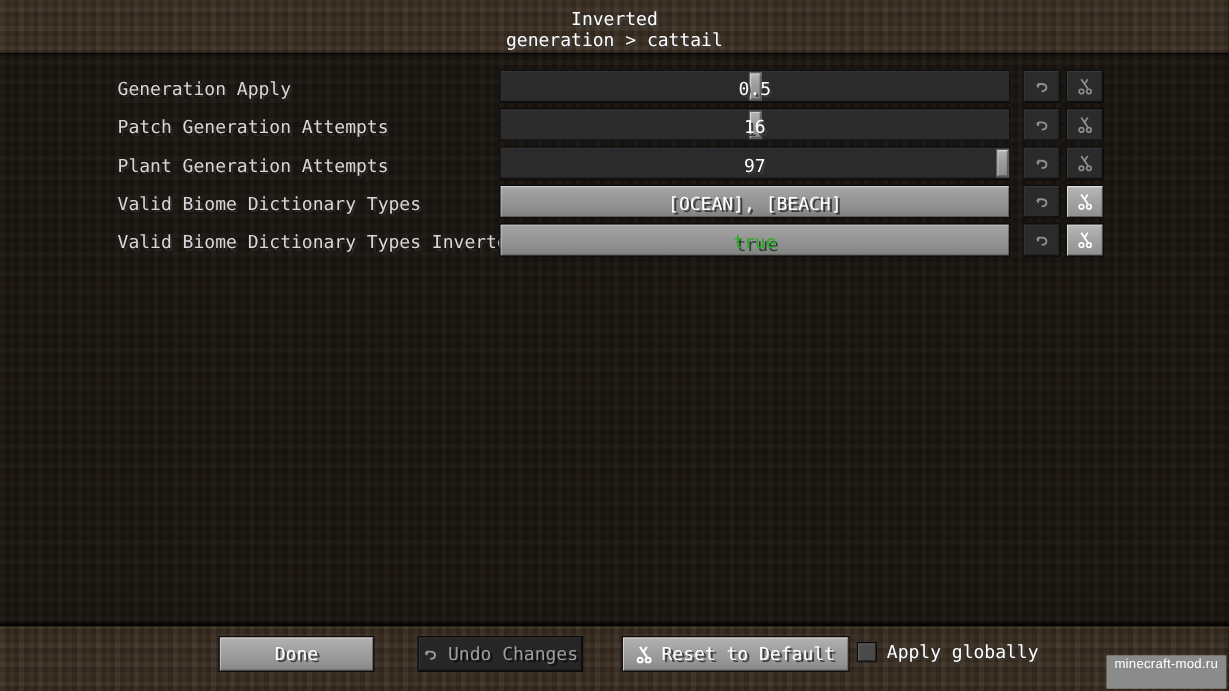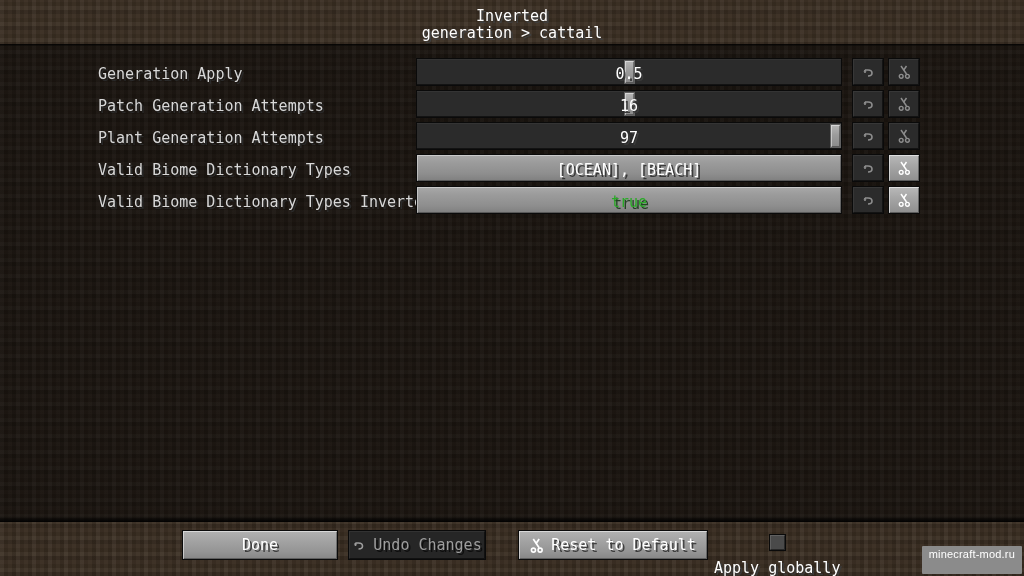--- a/index.html
+++ b/index.html
@@ -251,32 +251,31 @@
                 inset -1px -1px 0 rgba(0,0,0,0.30);
   }
   .btn.dark {
     background: #262626;
     border: 1px solid #0a0a0a;
     color: #9d9d9d;
     text-shadow: 2px 2px 0 rgba(10,10,10,0.85);
     box-shadow: inset 1px 1px 0 rgba(255,255,255,0.06),
                 inset -1px -1px 0 rgba(0,0,0,0.55);
   }
-  #btn-done  { left: 182px; width: 156px; }
+  #btn-done  { left: 182px; width: 130px; }
   #btn-undo  { left: 348px; width: 138px; }
   #btn-reset { left: 518px; width: 190px; }
 
   #apply-globally {
     position: absolute;
     left: 714px;
     top: 12px;
     display: flex;
     align-items: center;
     gap: 8px;
-    flex-direction: column;
   }
   #apply-checkbox {
     width: 17px;
     height: 17px;
     box-sizing: border-box;
     background: #4a4a4a;
     border: 1px solid #0a0a0a;
     box-shadow: inset 1px 1px 0 rgba(255,255,255,0.12),
                 inset -1px -1px 0 rgba(0,0,0,0.45);
   }

